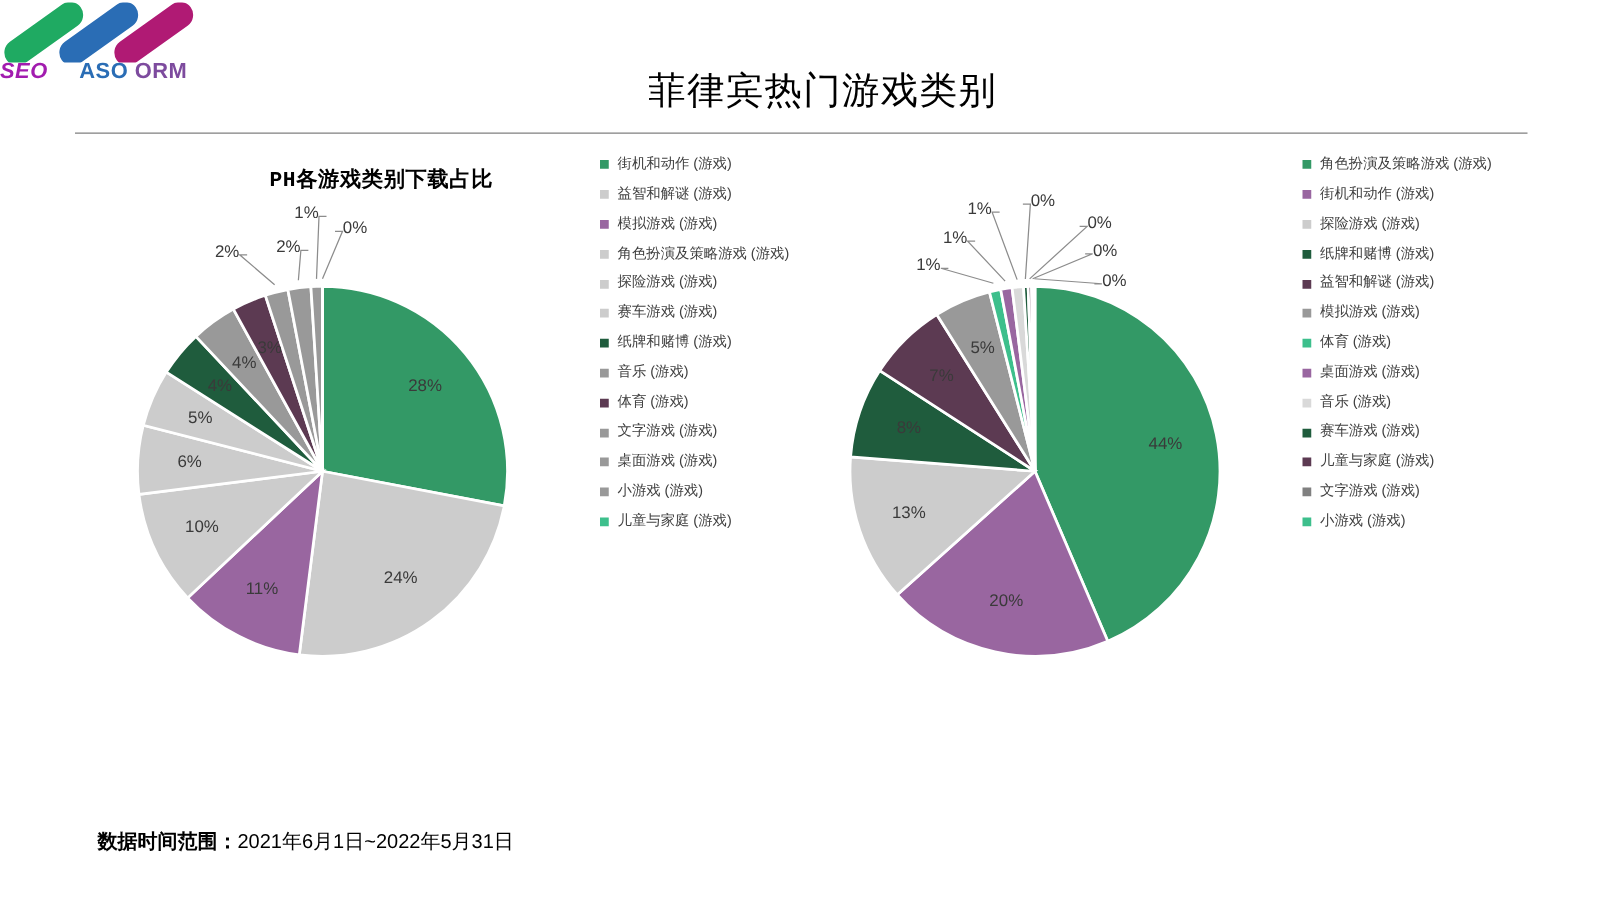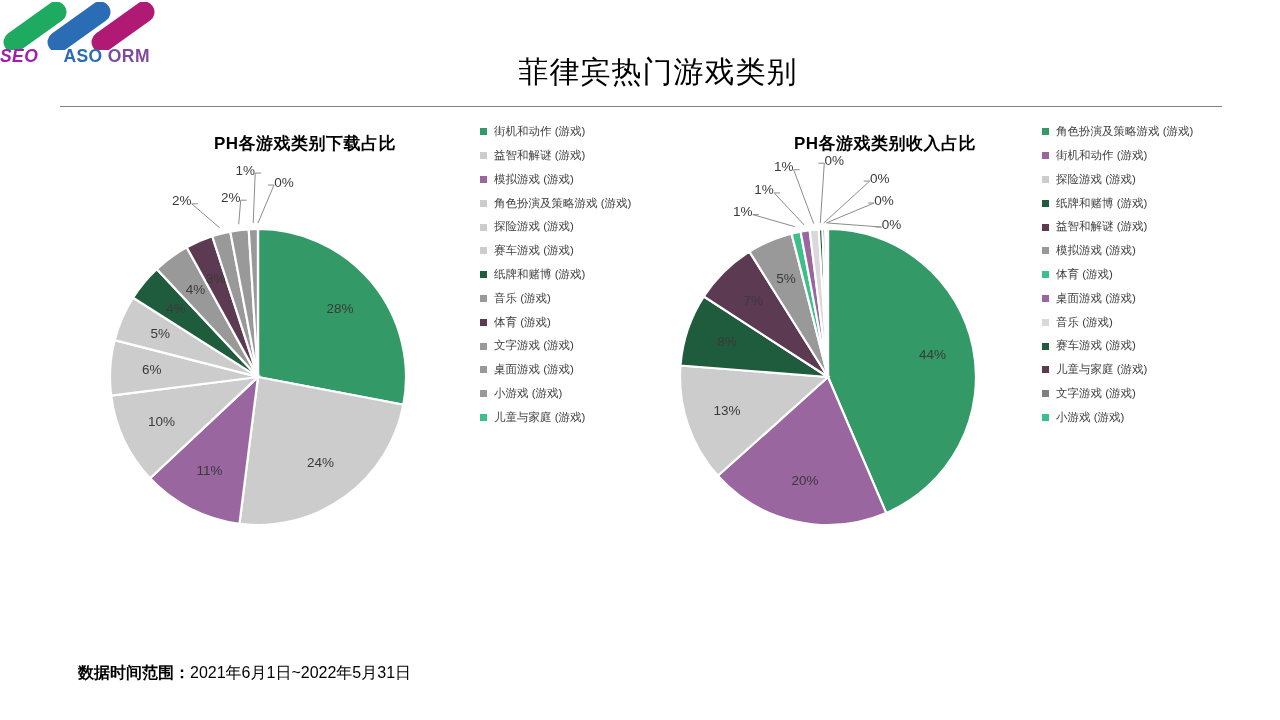--- a/index.html
+++ b/index.html
@@ -59,20 +59,21 @@
   .panel-right { left: 640px; width: 600px; }
 
   .chart-title {
     position: absolute; top: 12px; left: 0;
     width: 100%;
     text-align: center;
     font-size: 17px;
     font-weight: bold;
     color: #000000;
     letter-spacing: 0.5px;
+    font-family: Liberation Mono, monospace;
   }
   .panel-left .chart-title { transform: translateX(-55px); }
   .panel-right .chart-title { transform: translateX(-55px); }
 
   .plot {
     position: absolute;
     top: 42px; left: 0;
     width: 400px; height: 430px;
   }
   .plot svg { display: block; overflow: visible; }
@@ -223,21 +224,20 @@
         <span class="legend-swatch" style="background: rgb(153, 153, 153);"></span>
         <span>小游戏 (游戏)</span>
       </div>
       <div class="legend-item">
         <span class="legend-swatch" style="background: rgb(61, 191, 140);"></span>
         <span>儿童与家庭 (游戏)</span>
       </div>
     </div>
 
   <div class="panel panel-right">
-    <div class="chart-title">PH各游戏类别收入占比</div>
     <div class="plot" id="plot-1">
         <svg width="400" height="430" viewBox="0 0 400 430">
           <path d="M 188 215 L 188.00 67.00 A 148 148 0 0 1 246.23 351.06 Z" fill="#339966" stroke="#ffffff" stroke-width="2.2"></path>
           <path d="M 188 215 L 246.23 351.06 A 148 148 0 0 1 77.81 313.80 Z" fill="#9966a0" stroke="#ffffff" stroke-width="2.2"></path>
           <path d="M 188 215 L 77.81 313.80 A 148 148 0 0 1 40.45 203.50 Z" fill="#cccccc" stroke="#ffffff" stroke-width="2.2"></path>
           <path d="M 188 215 L 40.45 203.50 A 148 148 0 0 1 63.83 134.46 Z" fill="#1f5c3d" stroke="#ffffff" stroke-width="2.2"></path>
           <path d="M 188 215 L 63.83 134.46 A 148 148 0 0 1 109.40 89.60 Z" fill="#5c3a52" stroke="#ffffff" stroke-width="2.2"></path>
           <path d="M 188 215 L 109.40 89.60 A 148 148 0 0 1 151.55 71.56 Z" fill="#999999" stroke="#ffffff" stroke-width="2.2"></path>
           <path d="M 188 215 L 151.55 71.56 A 148 148 0 0 1 160.54 69.57 Z" fill="#3dbf8c" stroke="#ffffff" stroke-width="2.2"></path>
           <polyline points="154.7,64.6 112.7,52.6 118.7,52.6" class="leader"></polyline>

